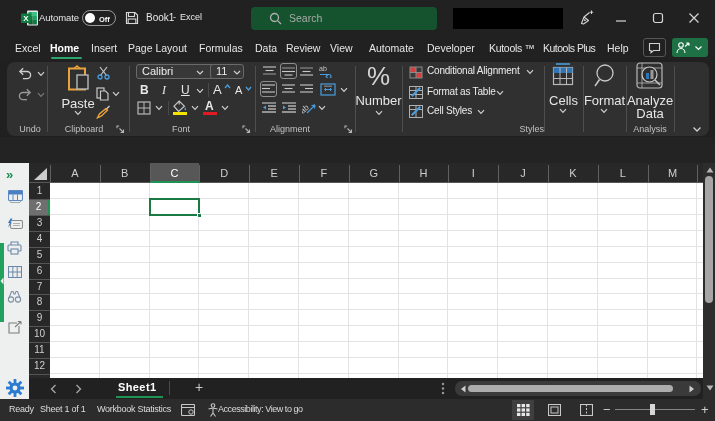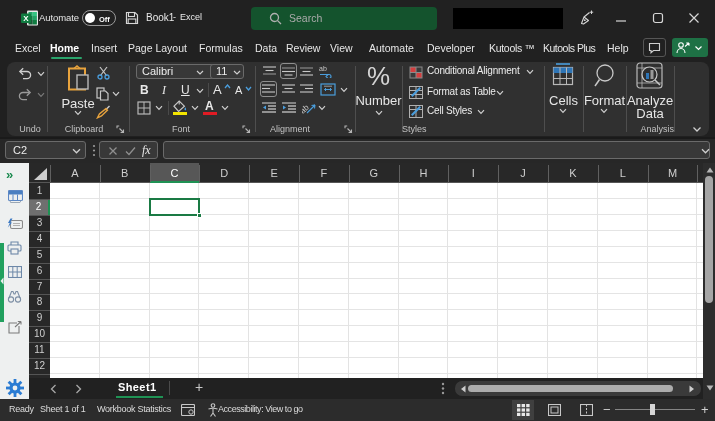--- a/index.html
+++ b/index.html
@@ -342,21 +342,21 @@
   <svg class="a" style="left:409px;top:45px" width="14" height="13" viewBox="0 0 14 13">
     <rect x="0.5" y="0.5" width="13" height="12" fill="none" stroke="#b0b0b0"></rect>
     <line x1="0.5" y1="4.5" x2="13.5" y2="4.5" stroke="#b0b0b0"></line>
         <line x1="7" y1="0.5" x2="7" y2="12.5" stroke="#b0b0b0"></line>
     <path d="M2 11.5 L10.5 3 L12 4.5 L3.5 13 Z" fill="#4a9edd" transform="translate(0,-2)"></path>
   </svg>
   <div class="a" style="left:427px;top:45px;color:#ececec;font-size:10px;letter-spacing:-0.2px;white-space:nowrap">Cell Styles</div>
   <svg class="a" style="left:477px;top:49px" width="8" height="6" viewBox="0 0 8 6">
         <path d="M1 1.2 L4 4.4 L7 1.2" fill="none" stroke="#cfcfcf" stroke-width="1.2"></path>
       </svg>
-  <div class="a gl" style="left:402px;top:64px;width:142px;text-align:left">Styles</div>
+  <div class="a gl" style="left:402px;top:64px;width:142px;text-align:right">Styles</div>
 
   <svg class="a" style="left:551px;top:3px" width="24" height="24" viewBox="0 0 24 24">
     <line x1="5" y1="1" x2="19" y2="1" stroke="#4a9edd" stroke-width="1.6"></line>
     <rect x="2.5" y="4.5" width="19" height="17" fill="none" stroke="#b8b8b8" stroke-width="1.2"></rect>
     <rect x="2.5" y="4.5" width="19" height="5.5" fill="#2e75b6"></rect>
     <line x1="2.5" y1="15.5" x2="21.5" y2="15.5" stroke="#b8b8b8"></line>
     <line x1="9" y1="4.5" x2="9" y2="21.5" stroke="#b8b8b8"></line>
         <line x1="15.5" y1="4.5" x2="15.5" y2="21.5" stroke="#b8b8b8"></line>
   </svg>
   <div class="a t" style="left:544px;top:33px;width:39px;text-align:center">Cells</div>
@@ -378,53 +378,26 @@
     <line x1="6" y1="1" x2="6" y2="26" stroke="#b8b8b8" stroke-width="0.8"></line>
     <line x1="1" y1="6" x2="26" y2="6" stroke="#b8b8b8" stroke-width="0.8"></line>
     <line x1="1" y1="21" x2="26" y2="21" stroke="#b8b8b8" stroke-width="0.8"></line>
     <circle cx="13.5" cy="12.5" r="7.5" fill="#2e2e2e" stroke="#c8c8c8" stroke-width="1.2"></circle>
     <rect x="10" y="11" width="3" height="6" fill="#2e75b6"></rect>
     <rect x="14.5" y="8" width="3" height="9" fill="#9a9a9a"></rect>
     <line x1="19" y1="18" x2="24" y2="23" stroke="#c8c8c8" stroke-width="1.5"></line>
   </svg>
   <div class="a t" style="left:626px;top:33px;width:48px;text-align:center">Analyze</div>
   <div class="a t" style="left:626px;top:46px;width:48px;text-align:center">Data</div>
-  <div class="a gl" style="left:626px;top:64px;width:48px;text-align:right">Analysis</div>
+  <div class="a gl" style="left:626px;top:64px;width:48px;text-align:center">Analysis</div>
   <svg class="a" style="left:692px;top:66px" width="10" height="7" viewBox="0 0 10 7">
         <path d="M1.5 1.5 L5 5 L8.5 1.5" fill="none" stroke="#cfcfcf" stroke-width="1.3"></path>
       </svg>
 </div>
 
-<div class="a" id="fbar">
-  <div class="a box" style="left:5px;top:2px;width:81px;height:18px">
-    <div class="a" style="left:7px;top:2px;color:#ececec;font-size:11px">C2</div>
-    <svg class="a" style="left:66px;top:6px" width="9" height="7" viewBox="0 0 9 7">
-          <path d="M1 1.3 L4.5 4.8 L8 1.3" fill="none" stroke="#cfcfcf" stroke-width="1.3"></path>
-        </svg>
-  </div>
-  <svg class="a" style="left:92px;top:5px" width="4" height="13" viewBox="0 0 4 13">
-    <circle cx="2" cy="2" r="1.1" fill="#9a9a9a"></circle>
-        <circle cx="2" cy="6.5" r="1.1" fill="#9a9a9a"></circle>
-        <circle cx="2" cy="11" r="1.1" fill="#9a9a9a"></circle>
-  </svg>
-  <div class="a box" style="left:99px;top:2px;width:59px;height:18px">
-    <svg class="a" style="left:8px;top:4px" width="10" height="10" viewBox="0 0 10 10">
-          <path d="M1.5 1.5 L8.5 8.5 M8.5 1.5 L1.5 8.5" stroke="#8f8f8f" stroke-width="1.3"></path>
-        </svg>
-    <svg class="a" style="left:25px;top:4px" width="11" height="10" viewBox="0 0 11 10">
-          <path d="M1 5.5 L4 8.5 L10 1.5" fill="none" stroke="#8f8f8f" stroke-width="1.3"></path>
-        </svg>
-    <div class="a" style="left:42px;top:1px;color:#e8e8e8;font-size:12px;font-style:italic;font-family:'Liberation Serif',serif">fx</div>
-  </div>
-  <div class="a box" style="left:163px;top:2px;width:547px;height:18px">
-    <svg class="a" style="left:537px;top:6px" width="9" height="7" viewBox="0 0 9 7">
-          <path d="M1 1.3 L4.5 4.8 L8 1.3" fill="none" stroke="#cfcfcf" stroke-width="1.3"></path>
-        </svg>
-  </div>
-</div>
 
 <div class="a" id="sheetarea">
 
   <div class="a" style="left:29px;top:0;width:674px;height:20px;background:#282828;border-bottom:1px solid #565656"></div>
 
   <svg class="a" style="left:32px;top:5px" width="16" height="13" viewBox="0 0 16 13">
         <path d="M15 0 L15 12 L2 12 Z" fill="#cdcdcd"></path>
       </svg>
 
   <div class="a" style="left:149.6px;top:0;width:49.8px;height:20px;background:#575757;border-bottom:2px solid #1f9254"></div>

